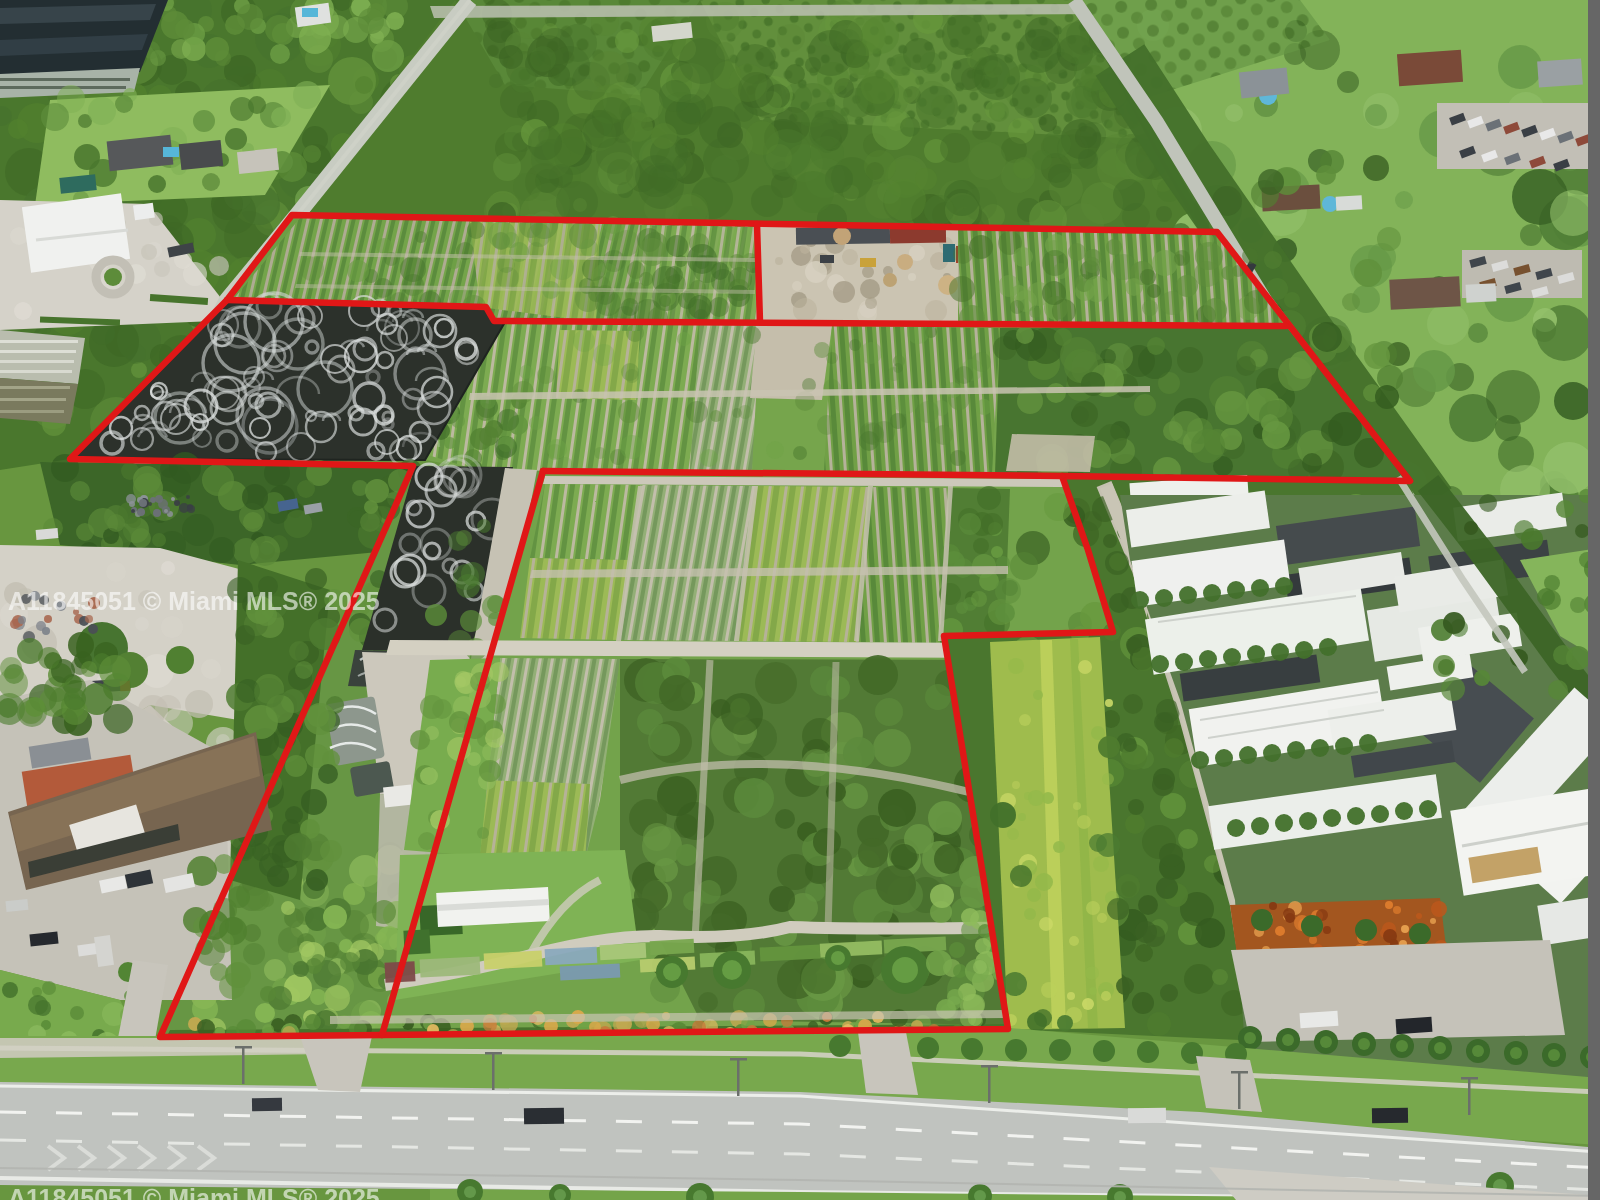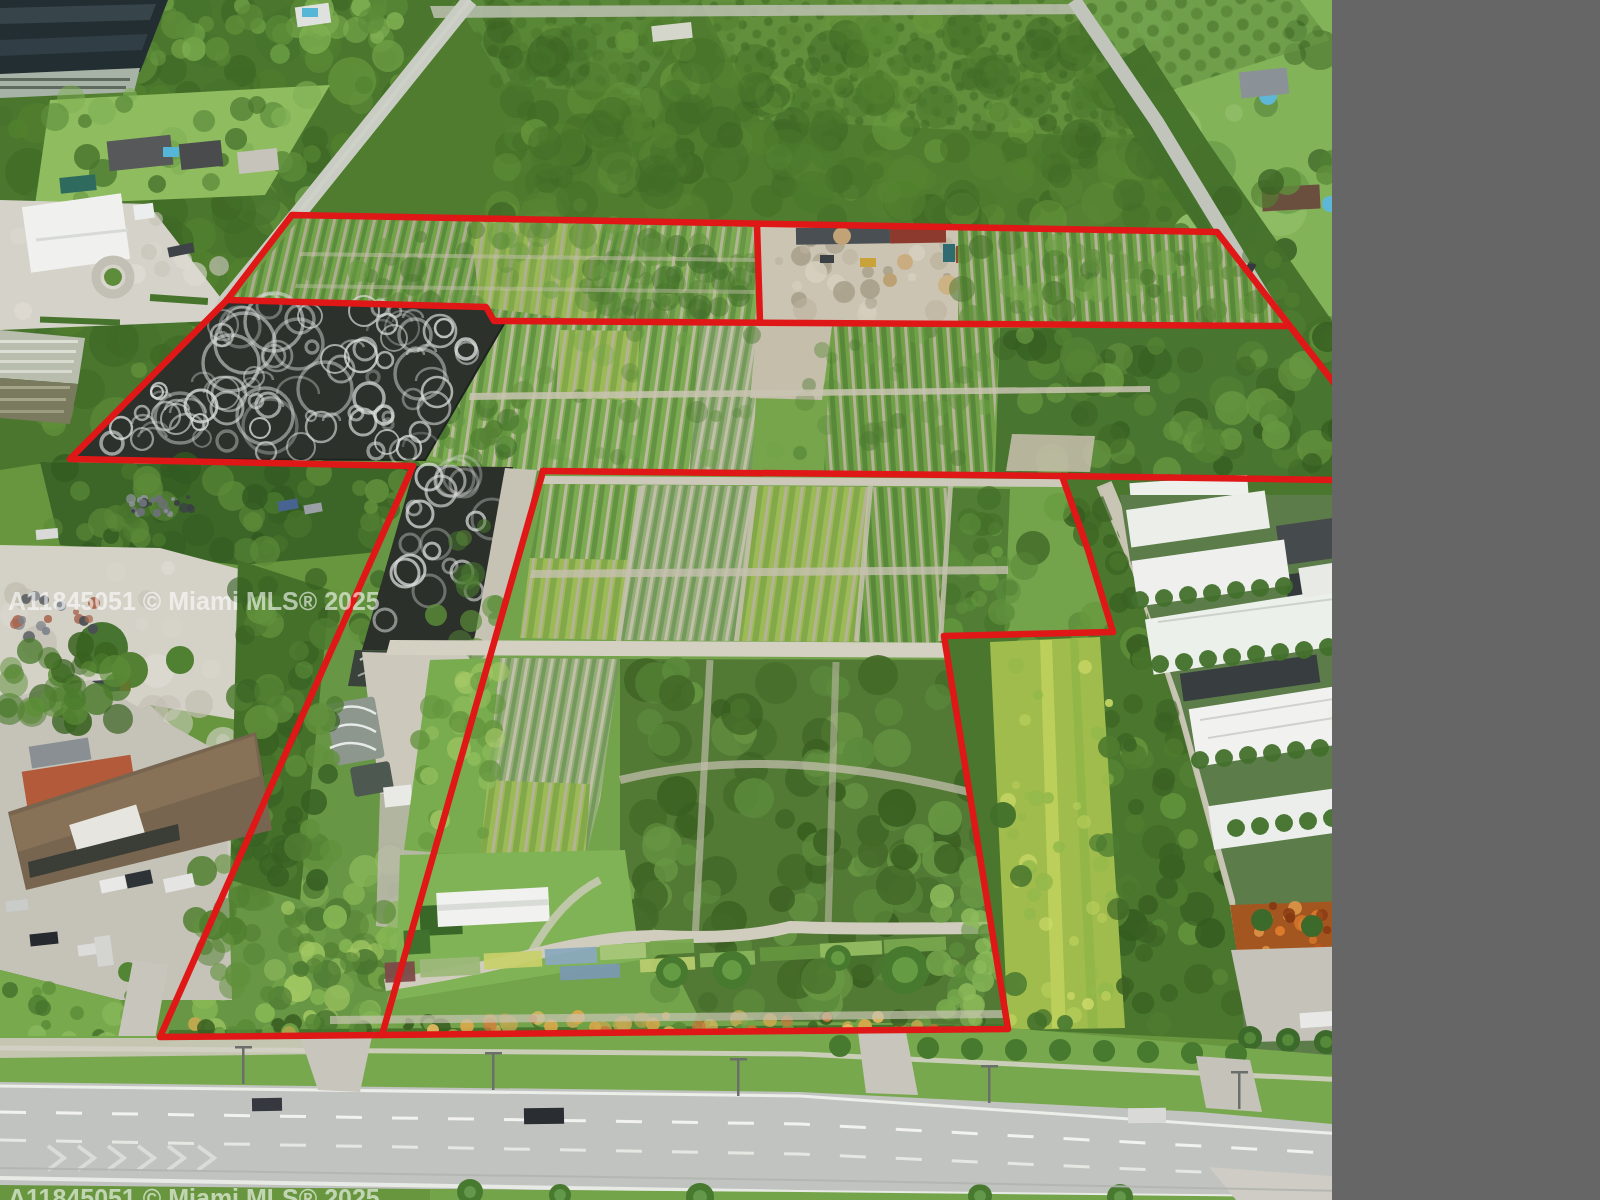--- a/index.html
+++ b/index.html
@@ -1,12 +1,12 @@
 <!DOCTYPE html>
-<html><head><meta charset="utf-8"><style>html,body{margin:0;padding:0;background:#666;}#wrap{width:1332px;height:1200px;overflow:hidden;position:relative;font-family:"Liberation Sans", sans-serif;}</style></head><body>
+<html><head><meta charset="utf-8"><style>html,body{margin:0;padding:0;background:#666;}#wrap{width:1588px;height:1200px;overflow:hidden;position:relative;font-family:"Liberation Sans", sans-serif;}</style></head><body>
 <div id="wrap"><svg width="1600" height="1200" viewBox="0 0 1600 1200">
       <defs>
         <pattern id="rA" width="13" height="40" patternUnits="userSpaceOnUse" patternTransform="rotate(13)">
           <rect width="13" height="40" fill="#74a44a"></rect>
           <rect x="10" width="3" height="40" fill="#aeab92"></rect>
           <rect x="2" width="4" height="40" fill="#5b8c3d"></rect>
         </pattern>
         <pattern id="rB" width="15" height="40" patternUnits="userSpaceOnUse" patternTransform="rotate(8)">
           <rect width="15" height="40" fill="#7dab51"></rect>
           <rect x="12" width="3" height="40" fill="#bcb9a0"></rect>

